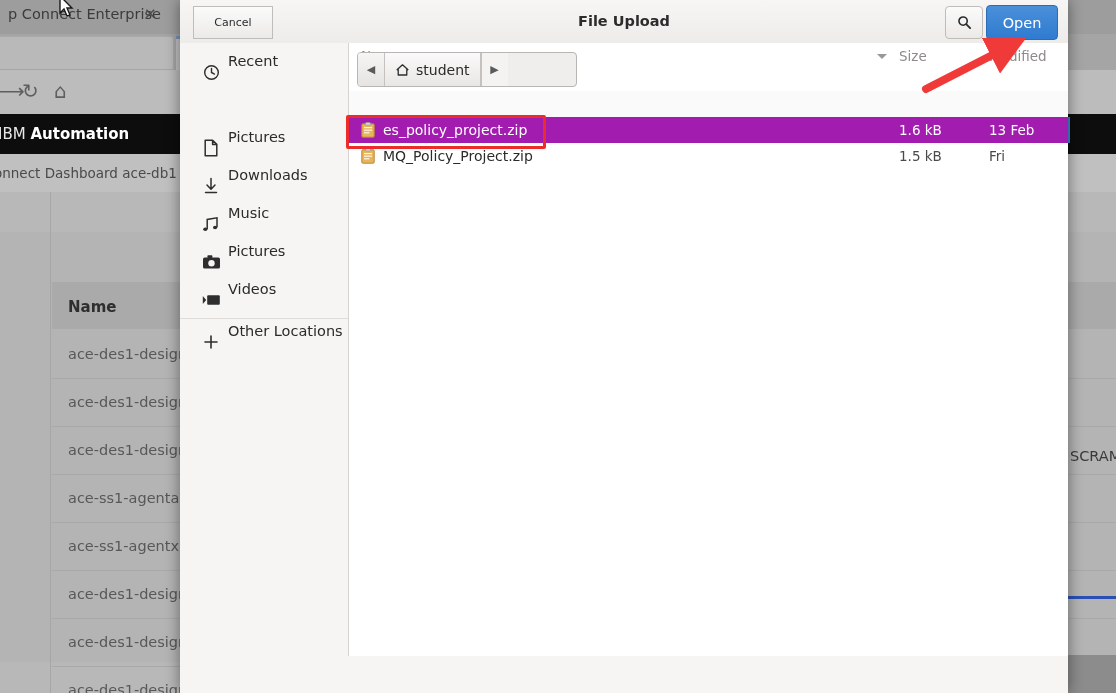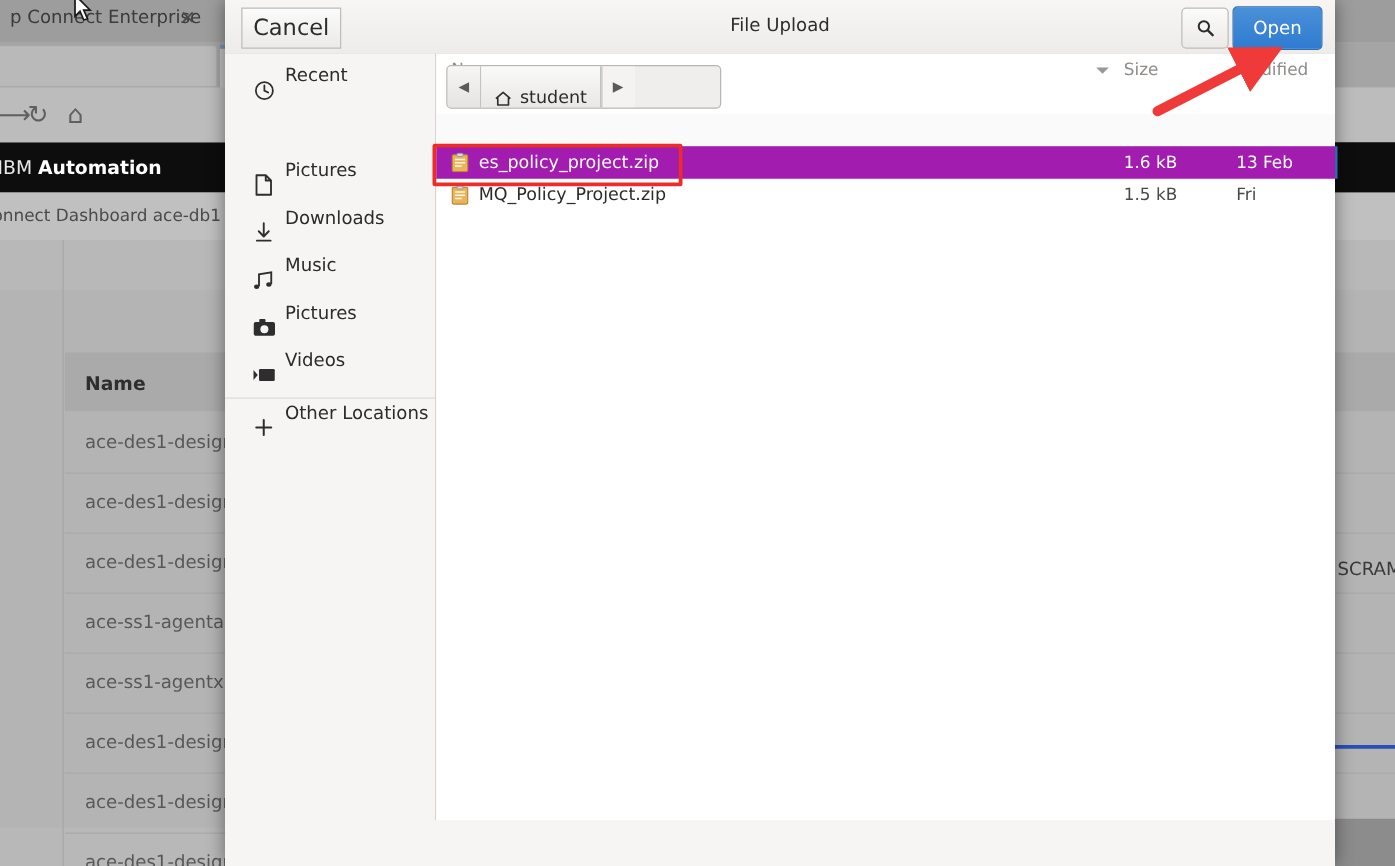--- a/index.html
+++ b/index.html
@@ -127,27 +127,27 @@
     background: #f6f5f4;
     box-shadow: 0 0 14px rgba(0,0,0,0.45);
   }
   .dlg-header {
     position: absolute; left: 0; top: 0; width: 888px; height: 43px;
     background: linear-gradient(to bottom, #f7f6f5, #eeecea);
     border-bottom: 1px solid #c3c0bd;
   }
   .dlg-title {
     position: absolute; left: 0; top: 13px; width: 888px; text-align: center;
-    font-size: 14.5px; font-weight: normal; color: #2c2c2c;
+    font-size: 14.5px; font-weight: bold; color: #2c2c2c;
   }
   .btn-cancel {
     position: absolute; left: 13px; top: 6px; width: 78px; height: 31px;
     background: linear-gradient(to bottom, #fbfbfb, #eceae8);
     border: 1px solid #bfbcb9; border-radius: 0;
-    font-size: 18px; color: #2c2c2c;
+    font-size: 11px; color: #2c2c2c;
     display: flex; align-items: center; justify-content: center;
     cursor: pointer;
   }
   .btn-search {
     position: absolute; left: 765px; top: 6px; width: 36px; height: 31px;
     background: linear-gradient(to bottom, #fbfbfb, #eceae8);
     border: 1px solid #bfbcb9; border-radius: 4px;
     display: flex; align-items: center; justify-content: center;
     cursor: pointer;
   }
@@ -187,21 +187,21 @@
   }
   .path-nav {
     width: 26px; height: 100%;
     background: linear-gradient(to bottom, #f6f5f4, #e6e4e2);
     border-right: 1px solid #c4c1be;
     display: flex; align-items: center; justify-content: center;
     font-size: 11px; color: #5a5a5a; cursor: pointer;
   }
   .path-nav.right { border-right: none; border-left: 1px solid #c4c1be; background:#f4f3f2;}
   .path-crumb {
-    height: 100%; display: flex; align-items: flex-end; padding: 0 10px;
+    height: 100%; display: flex; align-items: center; padding: 0 10px;
     font-size: 14px; color: #2b2b2b; cursor: pointer;
     background: linear-gradient(to bottom, #fafafa, #e9e7e5);
     border-right: 1px solid #c4c1be;
   }
   .path-crumb.active {
     background: linear-gradient(to bottom, #eceae8, #dddbd8);
   }
   .path-crumb .pic { margin-right: 6px; display:flex; align-items:center; }
 
   

